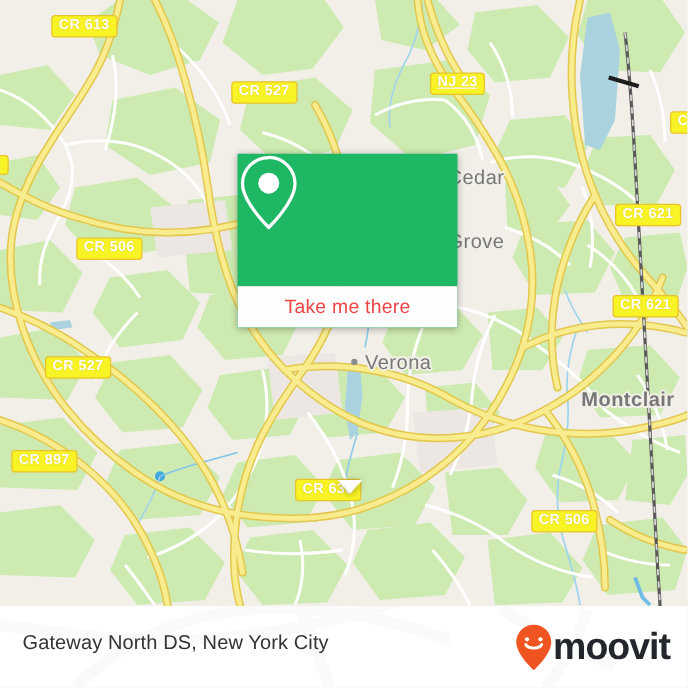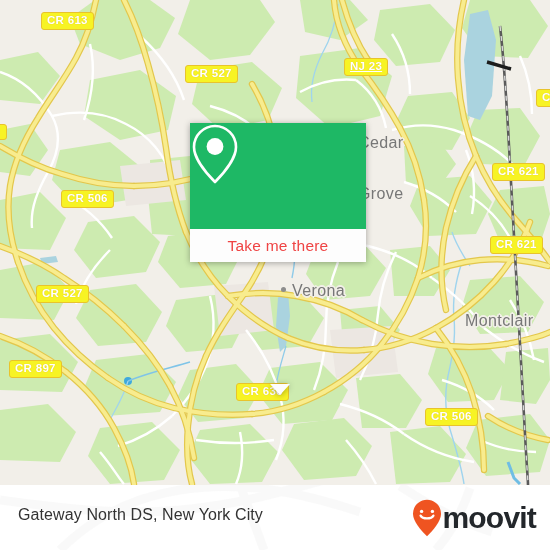--- a/index.html
+++ b/index.html
@@ -311,21 +311,21 @@
 
       <path d="M487,62 L511,69" stroke="#1c1c1c" stroke-width="3.4" fill="none"></path>
     </svg>
 
     <div class="place-label" style="left:358px;top:100px;line-height:17px;">
       <div>Cedar</div>
       <div>Grove</div>
     </div>
     <div class="place-label" style="left:292px;top:282px;">Verona</div>
     <div class="place-dot" style="left:281px;top:287px;"></div>
-    <div class="place-label" style="left:465px;top:312px;">Montclair</div>
+    <div class="place-label" style="left:465px;top:312px;font-weight:bold;">Montclair</div>
 
     <div class="shield" style="left:41px;top:12px;">CR 613</div>
     <div class="shield" style="left:185px;top:65px;">CR 527</div>
     <div class="shield" style="left:344px;top:58px;text-decoration:underline;">NJ 23</div>
     <div class="shield" style="left:61px;top:190px;">CR 506</div>
     <div class="shield" style="left:36px;top:285px;">CR 527</div>
     <div class="shield" style="left:9px;top:360px;">CR 897</div>
     <div class="shield" style="left:208px;top:383px;margin-left:28px;">CR 636</div>
     <div class="shield" style="left:492px;top:163px;">CR 621</div>
     <div class="shield" style="left:490px;top:236px;">CR 621</div>

